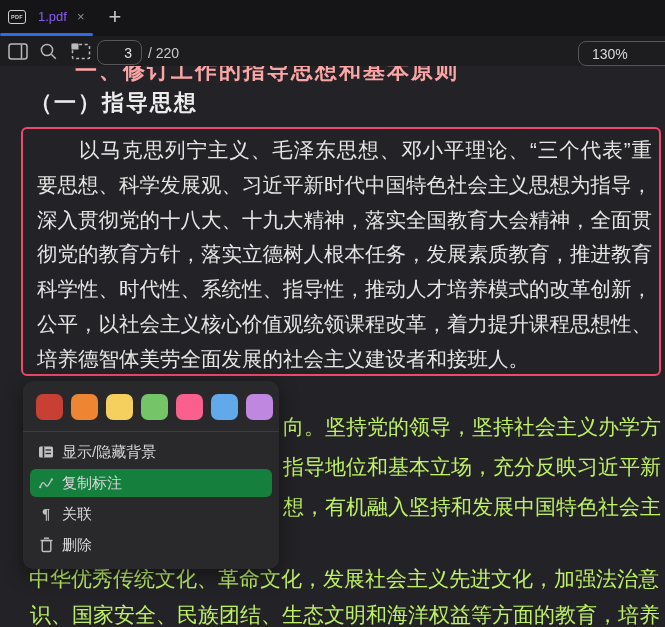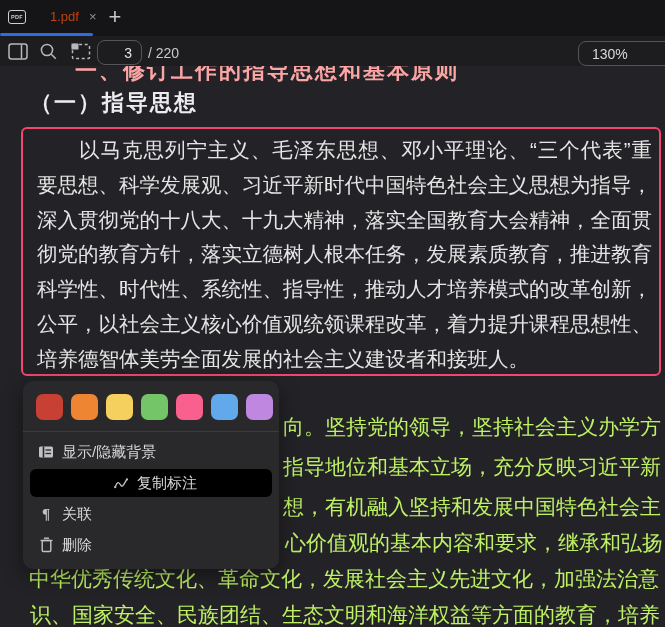--- a/index.html
+++ b/index.html
@@ -5,21 +5,21 @@
   html,body{margin:0;padding:0;background:#101012;}
   *{box-sizing:border-box;font-family:"Liberation Sans","DejaVu Sans",sans-serif;}
   #app{position:relative;width:665px;height:627px;background:#232327;overflow:hidden;}
 
   
   .tabbar{position:absolute;left:0;top:0;width:665px;height:36px;background:#151517;z-index:30;}
   .tab{position:absolute;left:0;top:0;height:33px;display:flex;align-items:center;padding:0 10px 0 8px;cursor:pointer;}
   .tab-underline{position:absolute;left:0;top:33px;width:93px;height:3px;border-radius:2px;}
   .pdf-badge{width:18px;height:14px;border:1.2px solid #cfcfd2;border-radius:3px;color:#cfcfd2;
     font-size:5.5px;font-weight:bold;display:flex;align-items:center;justify-content:center;letter-spacing:.3px;}
-  .tab-title{color:#c2410c;font-size:13px;margin-left:24px;}
+  .tab-title{color:#8b5cf6;font-size:13px;margin-left:12px;}
   .tab-close{color:#8f8f94;font-size:13px;margin-left:10px;cursor:pointer;}
   .newtab{position:absolute;left:100px;top:2px;width:30px;height:30px;color:#c8c8cb;font-size:22px;
     display:flex;align-items:center;justify-content:center;cursor:pointer;font-weight:300;}
 
   
   .toolbar{position:absolute;left:0;top:36px;width:665px;height:30px;background:#1d1d20;z-index:25;}
   .tool-ic{position:absolute;top:50%;transform:translateY(-50%);width:24px;height:24px;display:flex;
     align-items:center;justify-content:center;cursor:pointer;}
   .tool-ic svg{stroke:#b9b9bd;fill:none;stroke-width:1.5;}
   .page-box{position:absolute;left:97px;top:4px;width:45px;height:25px;border:1px solid #55555a;border-radius:8px;
@@ -44,21 +44,21 @@
   
   .menu{position:absolute;left:23px;top:315px;width:256px;height:188px;background:#29292c;border-radius:10px;
     box-shadow:0 6px 20px rgba(0,0,0,.45);z-index:10;padding-top:13px;}
   .swatches{display:flex;gap:8px;padding-left:13px;}
   .swatch{width:27px;height:26px;border-radius:7px;cursor:pointer;}
   .menu-div{height:1px;background:#3c3c3f;margin-top:11px;}
   .menu-row{position:relative;margin:0 7px;height:28px;display:flex;align-items:center;padding-left:8px;
     border-radius:6px;cursor:pointer;color:#d8d8da;font-size:15px;}
   .menu-row.r1{margin-top:6px;}
   .menu-row + .menu-row{margin-top:3px;}
-  .menu-row.hover{background:#000000;justify-content:center;}
+  .menu-row.hover{background:#15803d;}
   .m-ic{width:16px;height:16px;margin-right:8px;display:flex;align-items:center;justify-content:center;flex:0 0 16px;}
   .m-ic svg{stroke:#c2c2c6;fill:none;stroke-width:1.4;}
   .pilcrow{color:#c2c2c6;font-size:15px;font-weight:bold;font-family:"Liberation Serif","DejaVu Serif",serif;}
 </style>
 </head>
 <body>
 
 <div id="app">
 
   <div class="tabbar">
@@ -105,21 +105,20 @@
       <div class="hl-line">深入贯彻党的十八大、十九大精神，落实全国教育大会精神，全面贯</div>
       <div class="hl-line">彻党的教育方针，落实立德树人根本任务，发展素质教育，推进教育</div>
       <div class="hl-line">科学性、时代性、系统性、指导性，推动人才培养模式的改革创新，</div>
       <div class="hl-line">公平，以社会主义核心价值观统领课程改革，着力提升课程思想性、</div>
       <div class="hl-line last">培养德智体美劳全面发展的社会主义建设者和接班人。</div>
     </div>
 
     <div class="bodyline" style="left:283px;top:348px;">向。坚持党的领导，坚持社会主义办学方</div>
     <div class="bodyline" style="left:283px;top:388px;">指导地位和基本立场，充分反映习近平新</div>
     <div class="bodyline" style="left:283px;top:428px;">想，有机融入坚持和发展中国特色社会主</div>
-    <div class="bodyline" style="left:285px;top:464px;">心价值观的基本内容和要求，继承和弘扬</div>
     <div class="bodyline" style="left:29px;top:500px;">中华优秀传统文化、革命文化，发展社会主义先进文化，加强法治意</div>
     <div class="bodyline" style="left:30px;top:536px;">识、国家安全、民族团结、生态文明和海洋权益等方面的教育，培养</div>
 
     <div class="menu">
       <div class="swatches">
         <div class="swatch" style="background: rgb(200, 64, 52);"></div>
         <div class="swatch" style="background: rgb(238, 133, 51);"></div>
         <div class="swatch" style="background: rgb(246, 208, 95);"></div>
         <div class="swatch" style="background: rgb(116, 196, 104);"></div>
         <div class="swatch" style="background: rgb(249, 96, 142);"></div>

